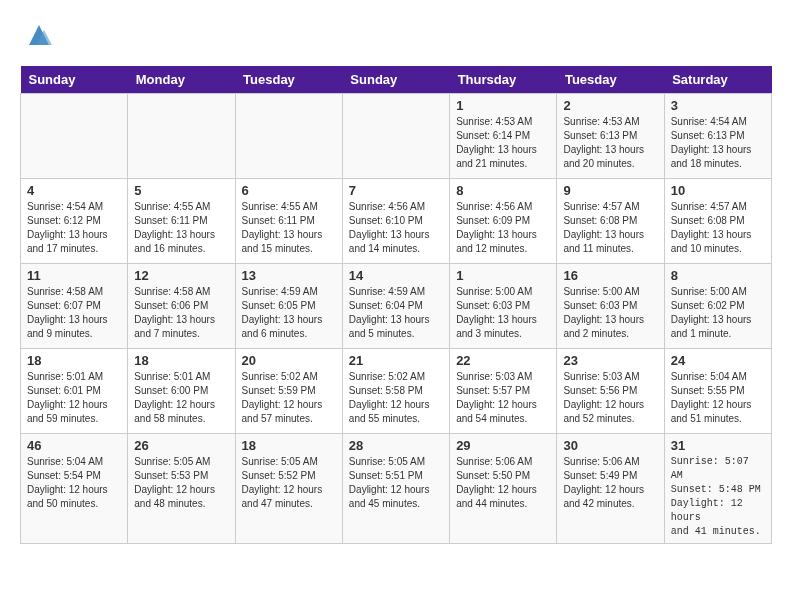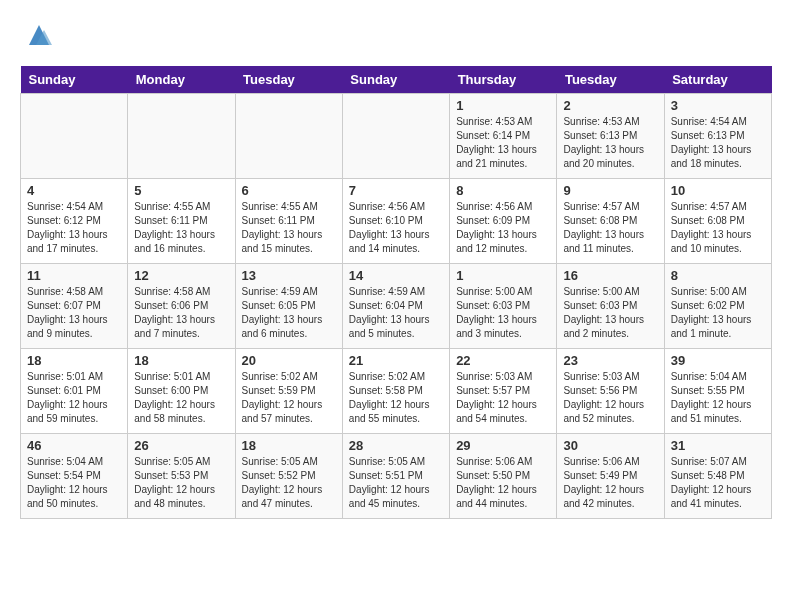--- a/index.html
+++ b/index.html
@@ -293,21 +293,21 @@
 and 54 minutes.</div>
         </td>
         <td>
           <span class="day-number">23</span>
           <div class="day-info" style="white-space: pre-line;">Sunrise: 5:03 AM
 Sunset: 5:56 PM
 Daylight: 12 hours
 and 52 minutes.</div>
         </td>
         <td>
-          <span class="day-number">39</span>
+          <span class="day-number">24</span>
           <div class="day-info" style="white-space: pre-line;">Sunrise: 5:04 AM
 Sunset: 5:55 PM
 Daylight: 12 hours
 and 51 minutes.</div>
         </td>
       </tr>
       <tr>
         <td>
           <span class="day-number">46</span>
           <div class="day-info" style="white-space: pre-line;">Sunrise: 5:04 AM
@@ -345,20 +345,20 @@
         </td>
         <td>
           <span class="day-number">30</span>
           <div class="day-info" style="white-space: pre-line;">Sunrise: 5:06 AM
 Sunset: 5:49 PM
 Daylight: 12 hours
 and 42 minutes.</div>
         </td>
         <td>
           <span class="day-number">31</span>
-          <div class="day-info" style="white-space: pre-line;">Sunrise: 5:07 AM
+          <div class="day-info" style="white-space: pre-line; font-family: Liberation Mono, monospace;">Sunrise: 5:07 AM
 Sunset: 5:48 PM
 Daylight: 12 hours
 and 41 minutes.</div>
         </td>
       </tr>
     </tbody>
 </table>
 
 </body></html>

